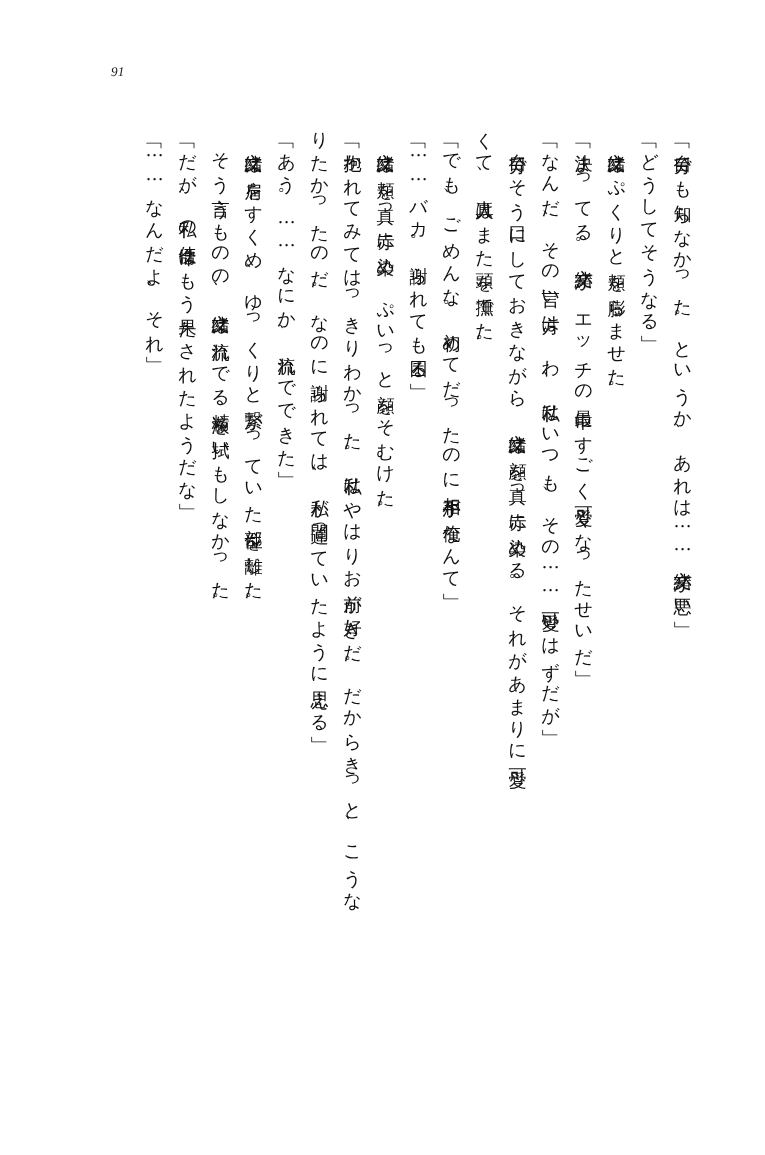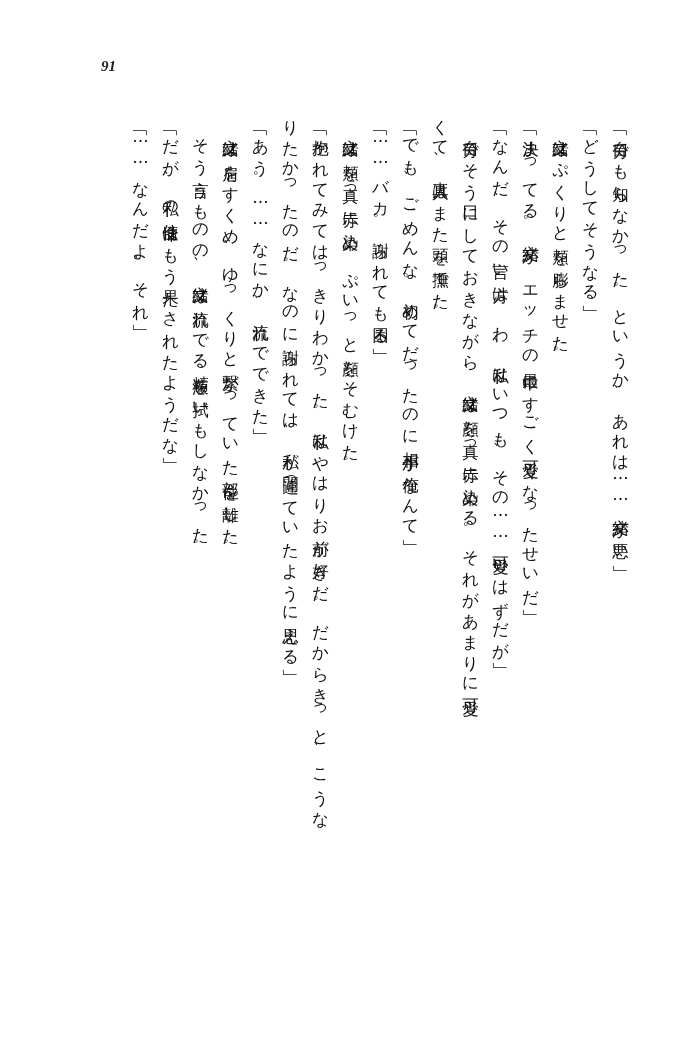--- a/index.html
+++ b/index.html
@@ -12,25 +12,24 @@
     width: 695px;
     height: 1050px;
     background: #ffffff;
     overflow: hidden;
     font-family: "Liberation Serif", "DejaVu Serif", serif;
   }
   #page-number {
     position: absolute;
     top: 58px;
     left: 101px;
-    font-size: 15px;
+    font-size: 12px;
     font-style: italic;
     color: #1a1a1a;
     font-family: "Liberation Serif", serif;
-    font-weight: bold;
   }
   #body-text {
     position: absolute;
     top: 108px;
     left: 62px;
     width: 566px;
     height: 830px;
     display: flex;
     flex-direction: row-reverse;
     justify-content: flex-start;

